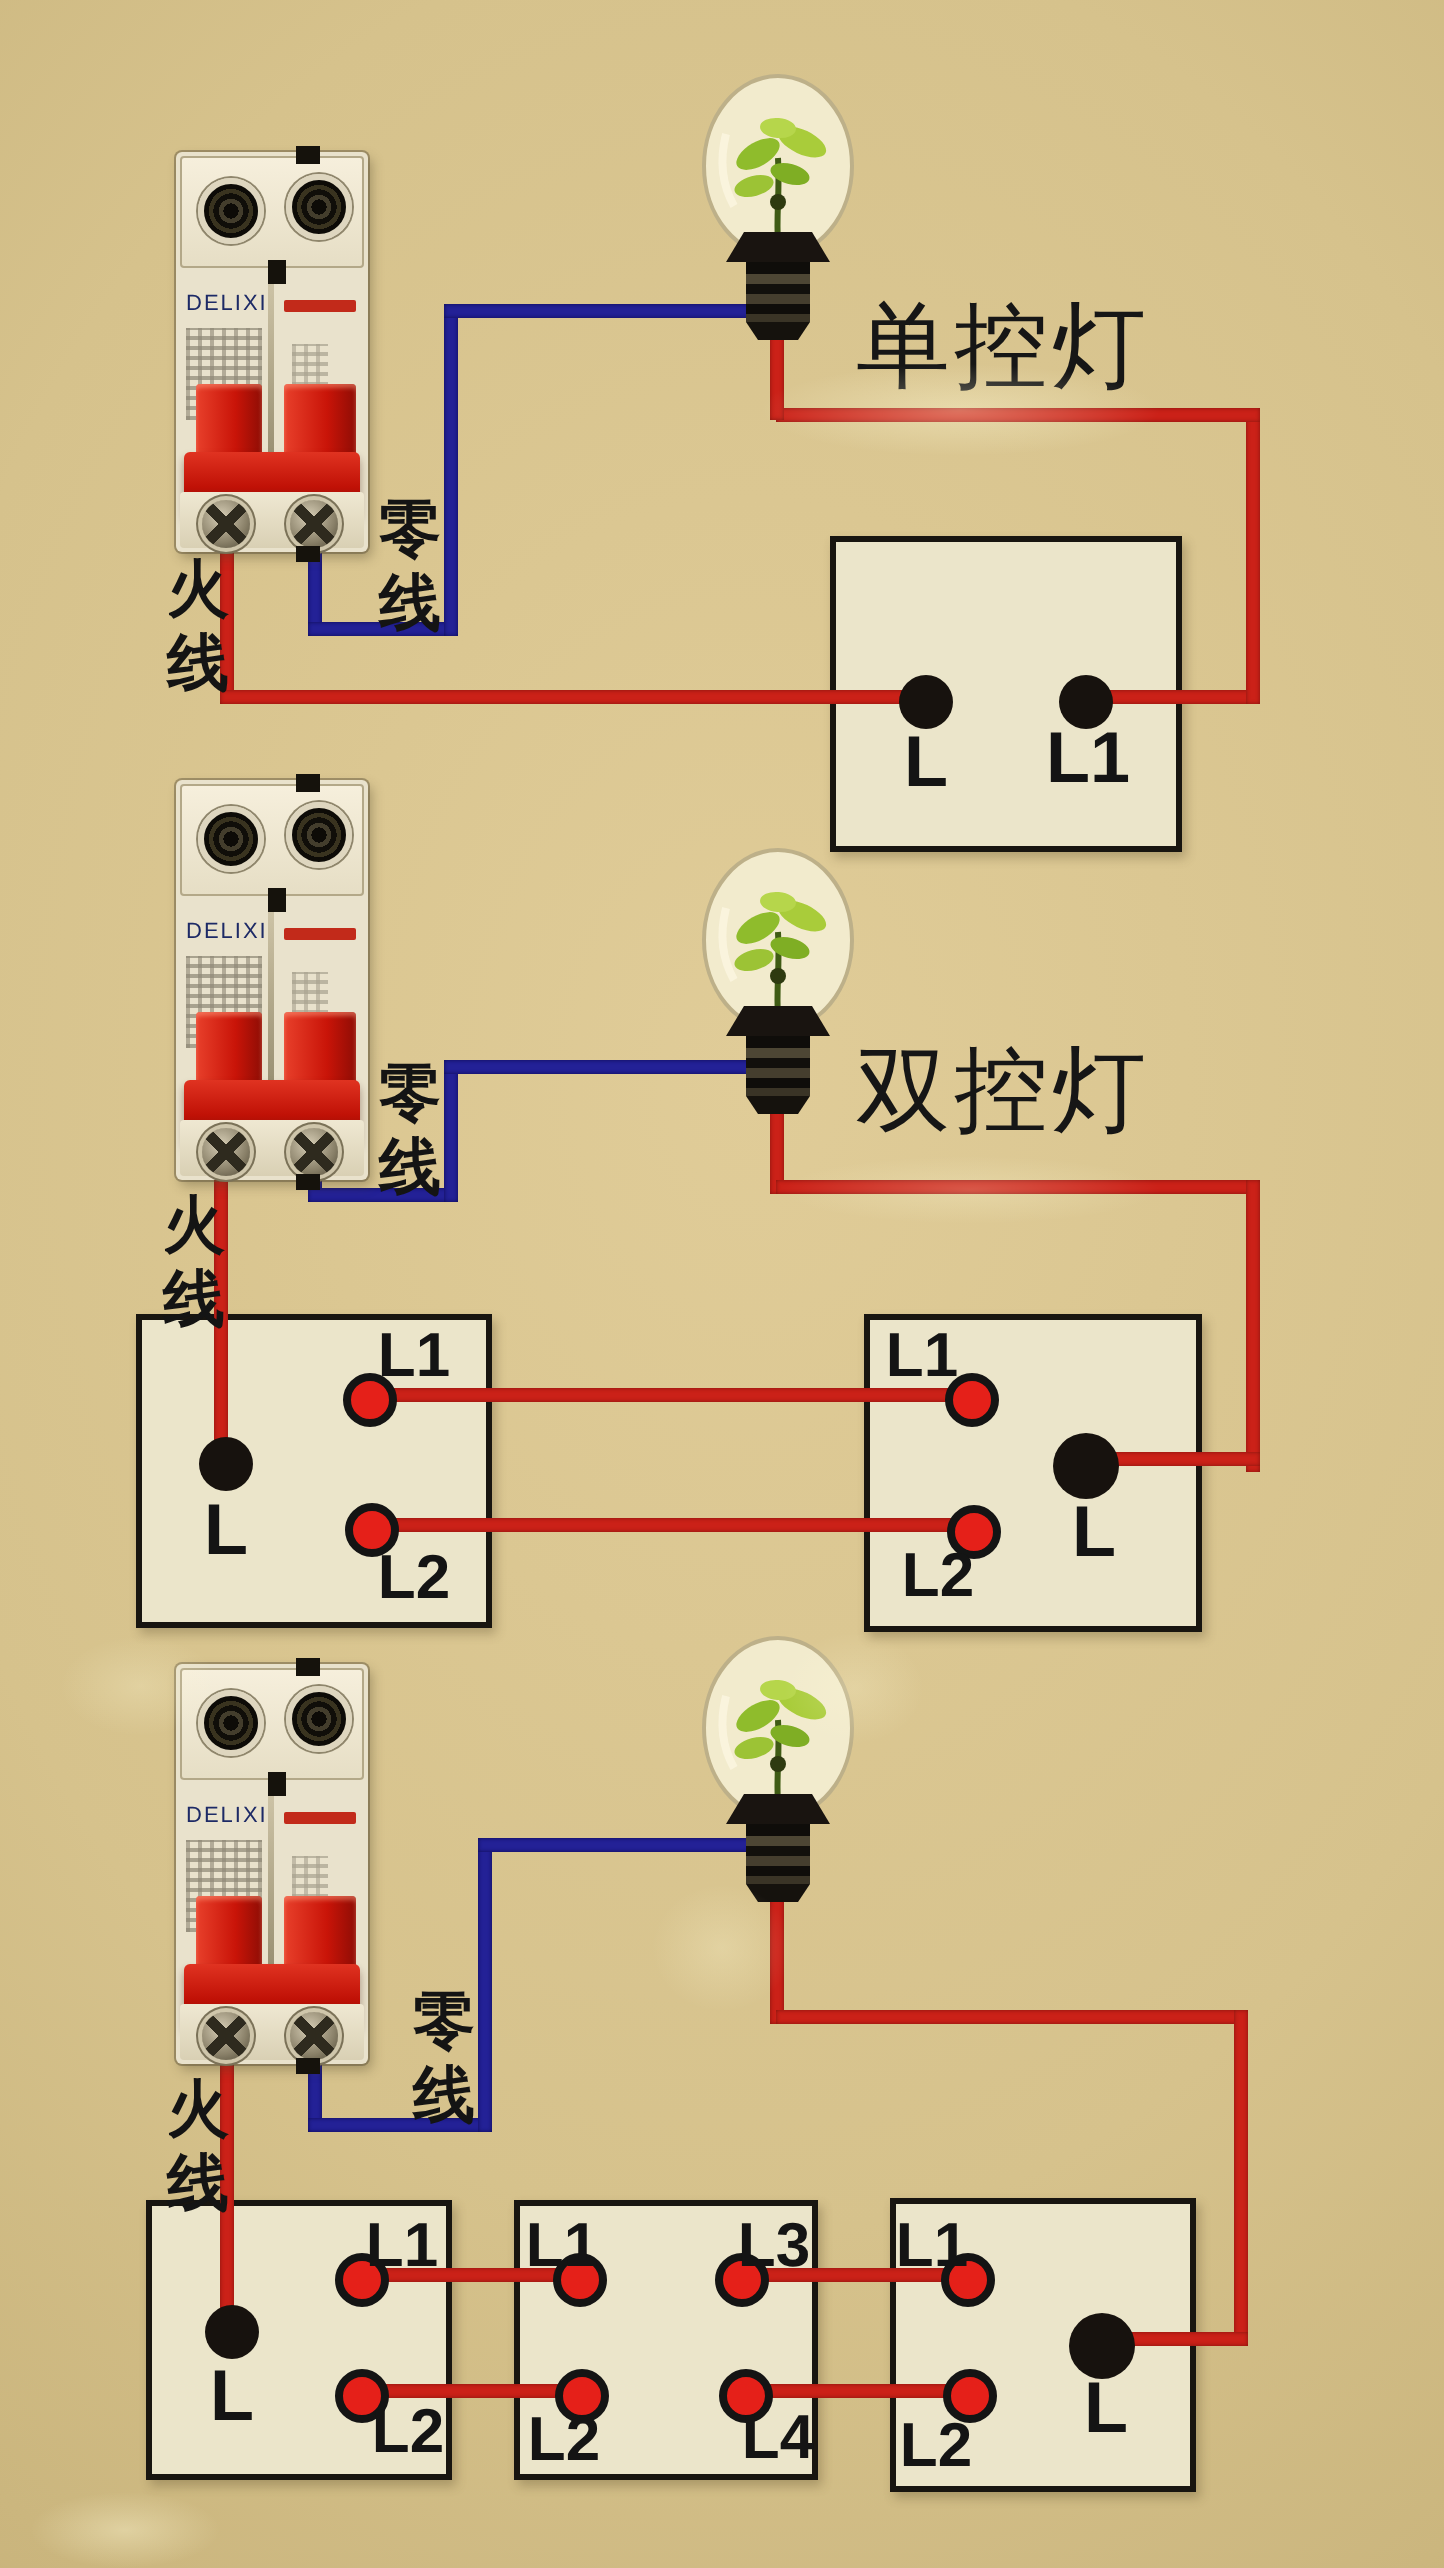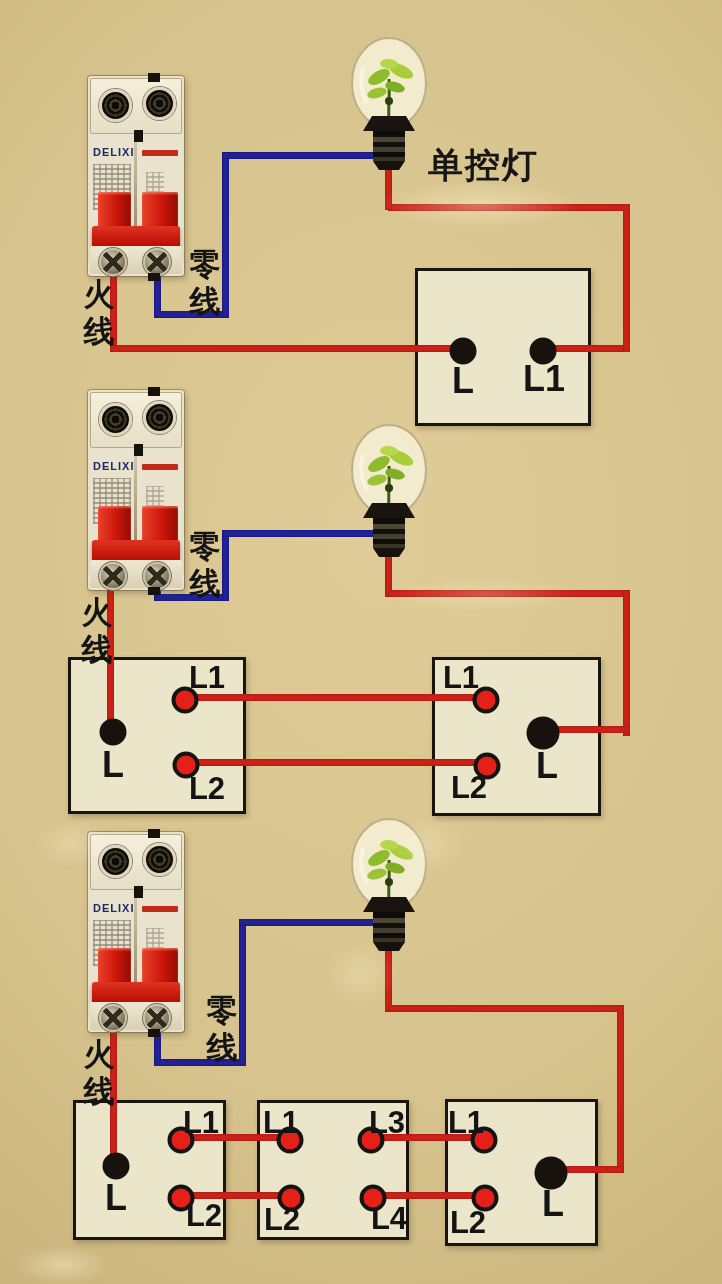--- a/index.html
+++ b/index.html
@@ -14,35 +14,35 @@
   .wire.blue{background:#232196;box-shadow:inset 0 0 2px #0d0c52;}
   
   .box{position:absolute;background:#ebe5ca;border:3px solid #181510;box-shadow:2px 3px 5px rgba(80,65,35,.3);}
   .dot{position:absolute;transform:translate(-50%,-50%);border-radius:50%;z-index:6;}
   .dot.black{width:27px;height:27px;background:#17120e;}
   .dot.black.big{width:33px;height:33px;}
   .dot.red{width:19px;height:19px;background:#e52019;border:4px solid #141414;}
   .tl{position:absolute;transform:translate(-50%,-50%);font-weight:bold;font-size:31px;color:#141414;z-index:7;white-space:nowrap;}
   .tl.big{font-size:36px;}
   
-  .title{position:absolute;font-weight:700;font-size:35px;color:#161616;letter-spacing:2px;z-index:8;white-space:nowrap;}
+  .title{position:absolute;font-weight:400;font-size:47px;color:#161616;letter-spacing:2px;z-index:8;white-space:nowrap;}
   .vlabel{position:absolute;width:34px;font-weight:900;font-size:31px;line-height:37px;color:#141414;
           text-align:center;word-break:break-all;z-index:8;}
   
   .breaker{position:absolute;width:96px;height:200px;background:#e9e2cc;border-radius:3px;z-index:4;
            box-shadow:0 0 0 1px rgba(90,80,55,.45),2px 3px 6px rgba(70,60,35,.35);}
   .br-plate{position:absolute;left:2px;top:2px;width:92px;height:56px;border-radius:2px;
             background:linear-gradient(180deg,#f6efdc,#e6dec5);border:1px solid #b3a888;box-sizing:border-box;}
   .screw{position:absolute;width:27px;height:27px;border-radius:50%;border:3px solid #ded6bf;
          box-shadow:0 0 0 1px #8f866c;
          background:radial-gradient(circle at 50% 50%, #0d0b07 0 20%, #433d2c 20% 32%, #100e09 32% 46%, #39331f 46% 58%, #0d0b07 58% 72%, #2c2717 72% 82%, #0f0d08 82%);}
   .screw.s1{left:8px;top:10px;} .screw.s2{left:52px;top:8px;}
   .br-notch{position:absolute;background:#15120c;z-index:5;}
   .br-div{position:absolute;left:46px;top:62px;width:3px;height:106px;background:linear-gradient(180deg,#cfc5a8,#8f8668);}
-  .br-brand{position:absolute;left:5px;top:70px;font-weight:bold;font-size:11px;color:#1d2a66;letter-spacing:1px;}
+  .br-brand{position:absolute;left:5px;top:70px;font-weight:normal;font-size:11px;color:#1d2a66;letter-spacing:1px;}
   .br-stripe{position:absolute;left:54px;top:74px;width:36px;height:6px;background:#c22a1a;border-radius:1px;}
   .br-specks{position:absolute;left:5px;top:88px;width:38px;height:46px;opacity:.5;
      background-image:repeating-linear-gradient(0deg,rgba(50,45,30,.7) 0 2px,transparent 2px 5px),
                       repeating-linear-gradient(90deg,rgba(50,45,30,.6) 0 2px,transparent 2px 6px);}
   .br-specks.right{left:58px;top:96px;width:18px;height:26px;opacity:.35;}
   .br-toggle{position:absolute;left:4px;top:116px;width:88px;height:66px;}
   .handle{position:absolute;top:0;width:33px;height:38px;border-radius:2px;
           background:linear-gradient(90deg,#e8402b 0%,#c91408 60%,#8f0d05 100%);
           box-shadow:inset 0 2px 2px rgba(255,160,130,.5);}
   .handle.h1{left:6px;} .handle.h2{left:50px;width:36px;}
@@ -179,20 +179,21 @@
     </div>
     <div class="br-notch" style="left:60px;top:197px;width:12px;height:8px"></div>
   </div>
 
   <svg class="bulb" style="left:349px;top:424px" viewBox="0 0 80 135">
       <use href="#bulb-def" xlink:href="#bulb-def"></use>
     </svg>
 
   <div class="vlabel" style="left:188px;top:528px">零线</div>
   <div class="vlabel" style="left:80px;top:594px">火线</div>
+  <div class="title" style="left:428px;top:514px">双控灯</div>
 
   <div class="box" style="left:68px;top:657px;width:172px;height:151px">
     <div class="dot black" style="left:42px;top:72px"></div>
     <div class="dot red" style="left:114px;top:40px"></div>
     <div class="dot red" style="left:115px;top:105px"></div>
     <div class="tl big" style="left:42px;top:105px">L</div>
     <div class="tl" style="left:136px;top:18px">L1</div>
     <div class="tl" style="left:136px;top:129px">L2</div>
   </div>
 

